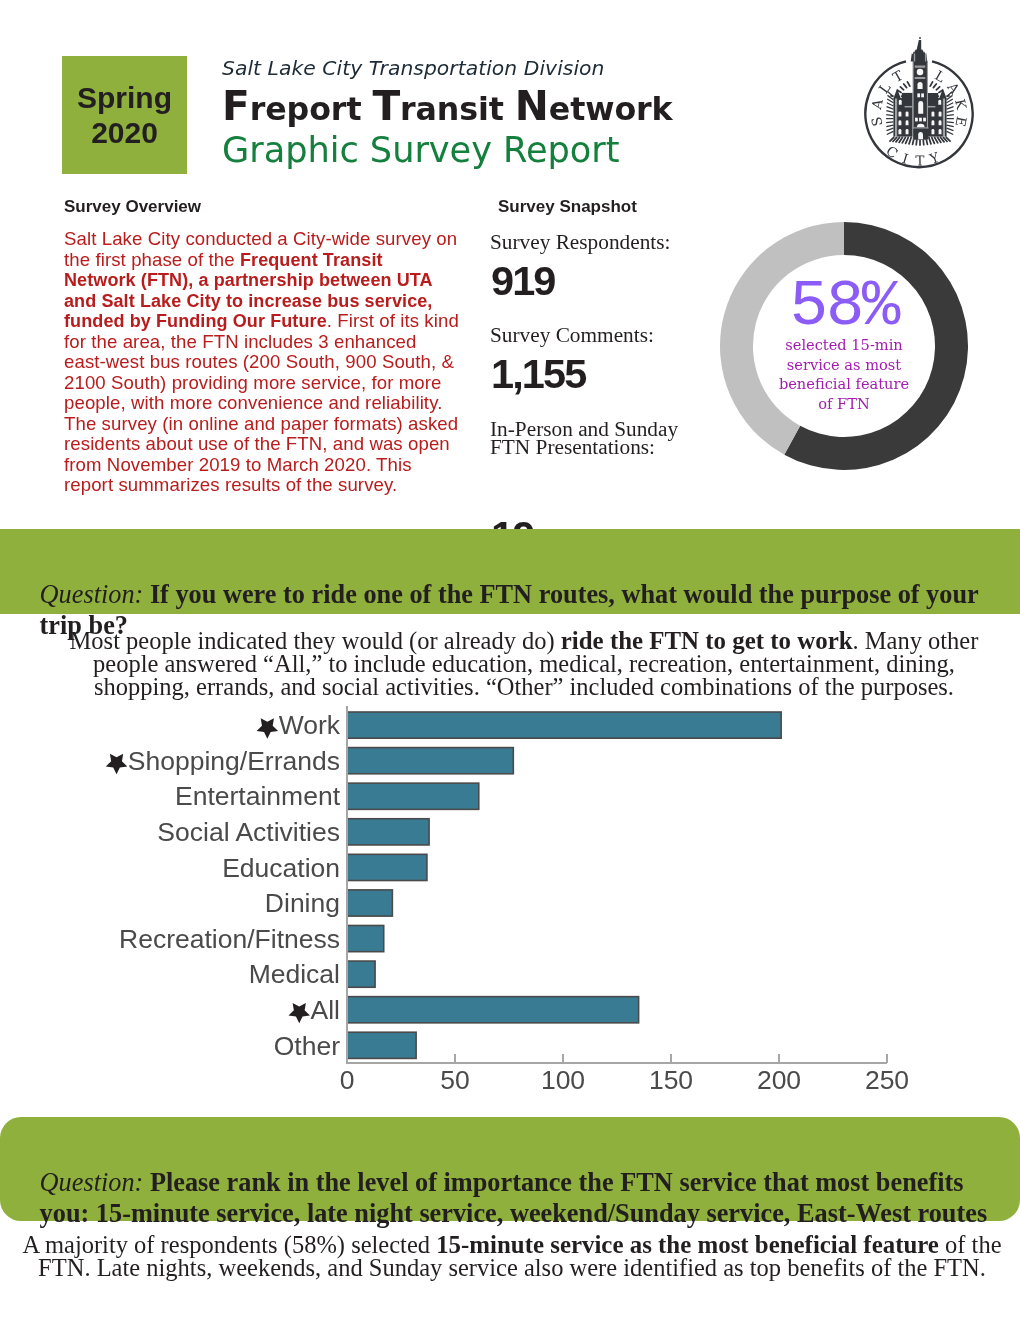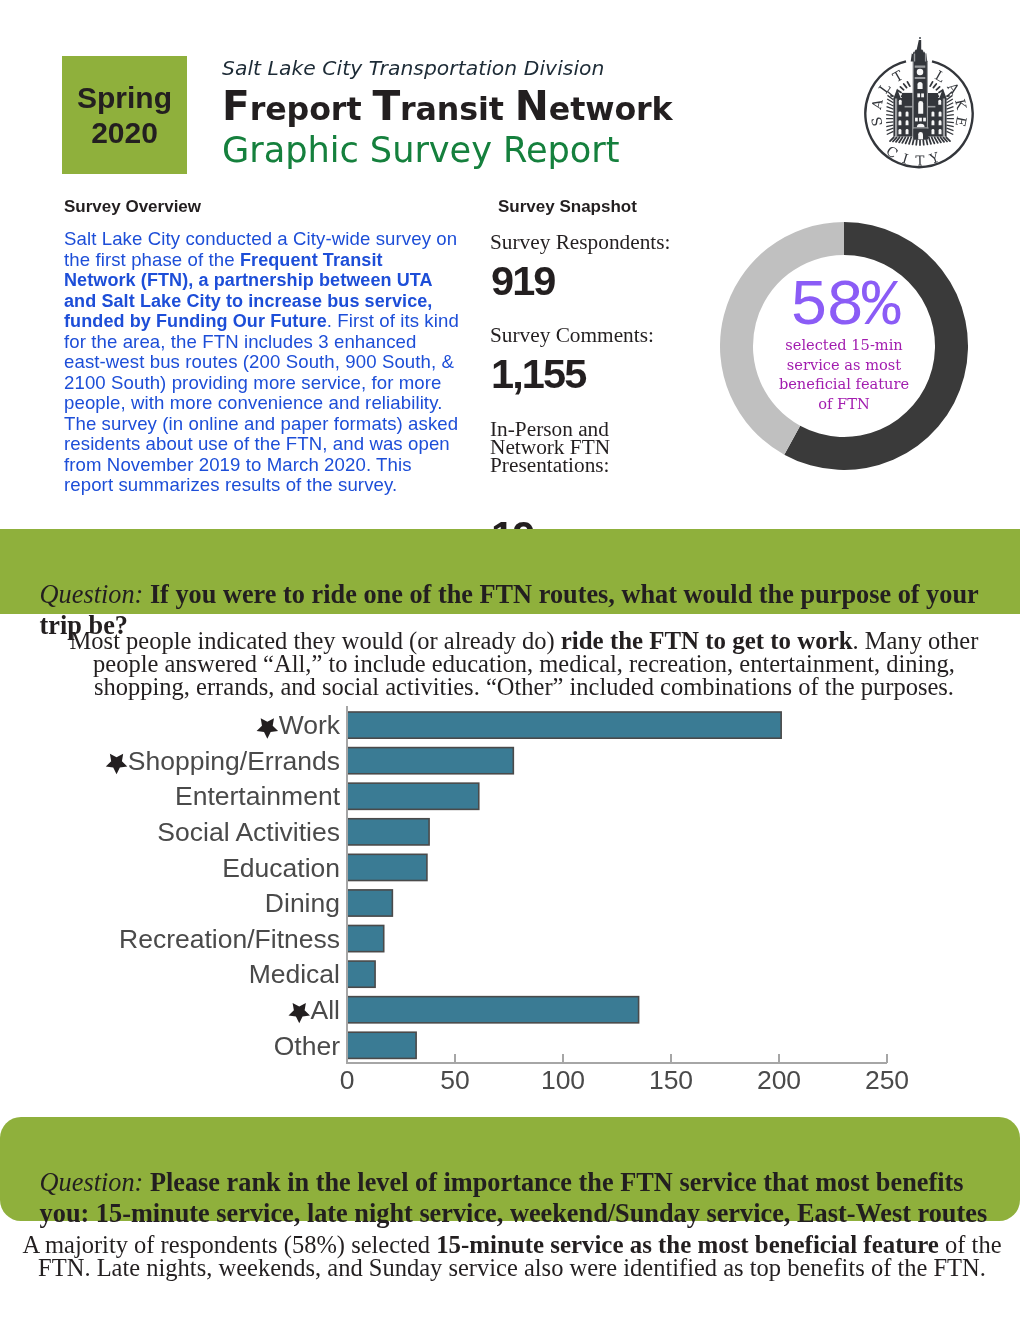--- a/index.html
+++ b/index.html
@@ -20,21 +20,21 @@
       font-size:31.7px;line-height:46px;color:#231f20;letter-spacing:-0.1px;white-space:nowrap;}
   #main-title .cap{font-size:40.7px;}
   #sub-title{left:222px;top:131px;font-family:"DejaVu Sans",sans-serif;
       font-size:35.2px;line-height:38px;color:#15803d;letter-spacing:-0.05px;}
 
   
   .sec-head{font-family:"Liberation Sans",sans-serif;font-weight:bold;font-size:17px;
       line-height:25.9px;color:#231f20;}
   #overview-head{left:64px;top:194px;}
   #overview-body{left:64px;top:229px;width:395px;font-family:"Liberation Sans",sans-serif;
-      font-size:18.6px;line-height:20.5px;letter-spacing:0.1px;color:#1d4ed8;text-align:left;}
+      font-size:18.6px;line-height:20.5px;letter-spacing:0.1px;color:#b91c1c;text-align:left;}
   #overview-body b{font-family:"Liberation Sans",sans-serif;font-size:18px;font-weight:bold;}
 
   #snapshot-head{left:489px;top:194px;margin-left:9px;}
   .snap-label{font-family:"Liberation Serif",serif;font-size:21.3px;color:#231f20;line-height:17.9px;}
   .snap-num{font-family:"Liberation Sans",sans-serif;font-weight:bold;font-size:41.5px;
       line-height:41.5px;color:#231f20;letter-spacing:-1.9px;}
   #snap-l1{left:490px;top:234px;}
   #snap-n1{left:491px;top:260px;}
   #snap-l2{left:490px;top:327px;}
   #snap-n2{left:491px;top:353px;}
@@ -211,21 +211,21 @@
 </div>
 
 <div class="abs sec-head" id="overview-head">Survey Overview</div>
 <div class="abs" id="overview-body"><span>Salt Lake City conducted a City-wide survey on the first phase of the </span><b>Frequent Transit Network (FTN), a partnership between UTA and Salt Lake City to increase bus service, funded by Funding Our Future</b><span>. First of its kind for the area, the FTN includes 3 enhanced east-west bus routes (200 South, 900 South, &amp; 2100 South) providing more service, for more people, with more convenience and reliability. The survey (in online and paper formats) asked residents about use of the FTN, and was open from November 2019 to March 2020. This report summarizes results of the survey.</span></div>
 
 <div class="abs sec-head" id="snapshot-head">Survey Snapshot</div>
 <div class="abs snap-label" id="snap-l1">Survey Respondents:</div>
 <div class="abs snap-num" id="snap-n1">919</div>
 <div class="abs snap-label" id="snap-l2">Survey Comments:</div>
 <div class="abs snap-num" id="snap-n2">1,155</div>
-<div class="abs snap-label" id="snap-l3">In-Person and Network FTN Presentations:</div>
+<div class="abs snap-label" id="snap-l3">In-Person and Sunday FTN Presentations:</div>
 <div class="abs snap-num" id="snap-n3">19</div>
 
 <div class="abs" id="donut">
   <svg id="donut-svg" width="248" height="248" viewBox="0 0 248 248">
       <path d="M124 0 A124 124 0 1 1 64.26254441138734 232.6620283254391 L80.16041565674394 203.7439078839916 A91 91 0 1 0 124 33 Z" fill="#3a3a3a"></path>
       <path d="M64.26254441138734 232.6620283254391 A124 124 0 0 1 123.98760000002066 6.199999944556112e-7 L123.99090000001516 33.00000045499999 A91 91 0 0 0 80.16041565674394 203.7439078839916 Z" fill="#c0c0c0"></path>
     </svg>
   <div id="donut-pct">58%</div>
   <div id="donut-cap">selected 15-min service as most beneficial feature of FTN</div>
 </div>

